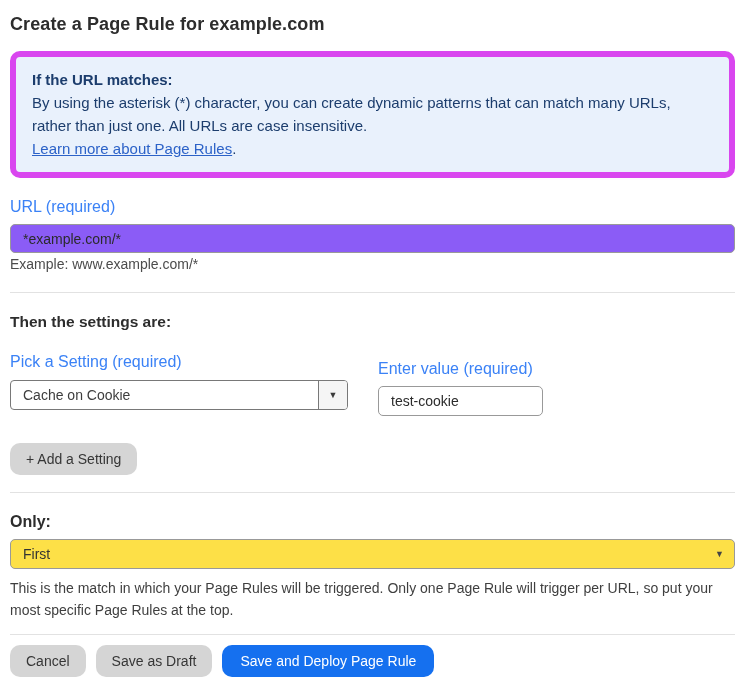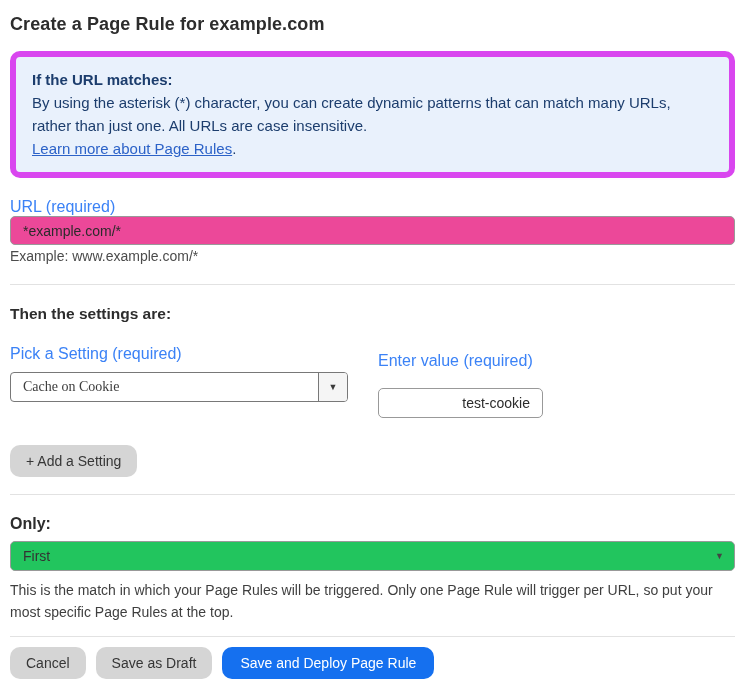--- a/index.html
+++ b/index.html
@@ -40,26 +40,27 @@
 
   .field-label {
     font-size: 16px;
     color: #3b82f6;
     margin-top: 20px;
   }
 
   .url-input {
     display: block;
     width: 100%;
+    margin-top: 8px;
     height: 29px;
     padding: 0 12px;
     font-family: "Liberation Sans", sans-serif;
     font-size: 14px;
     color: #2b2b2b;
-    background: #ec4899;
+    background: #8b5cf6;
     border: 1px solid #999999;
     border-radius: 5px;
     outline: none;
   }
 
   .helper-text {
     font-size: 14px;
     color: #4c4c4c;
     margin-top: 0;
     line-height: 22px;
@@ -94,48 +95,46 @@
     cursor: pointer;
   }
   .dropdown-value {
     flex: 1;
     font-size: 14px;
     color: #3d3d3d;
     line-height: 28px;
     padding: 0 12px;
     white-space: nowrap;
     overflow: hidden;
-    font-family: Liberation Serif, serif;
   }
   .dropdown-arrow-btn {
     width: 29px;
     border-left: 1px solid #787878;
     background: #f5f5f5;
     border-radius: 0 3px 3px 0;
     display: flex;
     align-items: center;
     justify-content: center;
     font-size: 9px;
     color: #3a3a3a;
   }
 
   .value-input {
     display: block;
-    margin-top: 18px;
+    margin-top: 8px;
     width: 165px;
     height: 30px;
     padding: 0 12px;
     font-family: "Liberation Sans", sans-serif;
     font-size: 14px;
     color: #2b2b2b;
     background: #ffffff;
     border: 1px solid #999999;
     border-radius: 5px;
     outline: none;
-    text-align: right;
   }
 
   .btn {
     display: inline-block;
     border: none;
     border-radius: 10px;
     font-family: "Liberation Sans", sans-serif;
     font-size: 14px;
     padding: 8px 16px;
     cursor: pointer;
@@ -143,21 +142,21 @@
   .btn-gray { background: #d5d5d5; color: #363636; }
   .btn-primary { background: #1570ef; color: #ffffff; padding: 8px 18px; }
 
   .add-setting-btn { margin-top: 27px; }
 
   .order-heading { font-size: 16px; }
 
   .select-control {
     margin-top: 8px;
     height: 30px;
-    background: #22c55e;
+    background: #fde047;
     border: 1px solid #999999;
     border-radius: 5px;
     display: flex;
     align-items: center;
     justify-content: space-between;
     padding: 0 10px 0 12px;
     font-size: 14px;
     color: #333333;
     cursor: pointer;
   }

